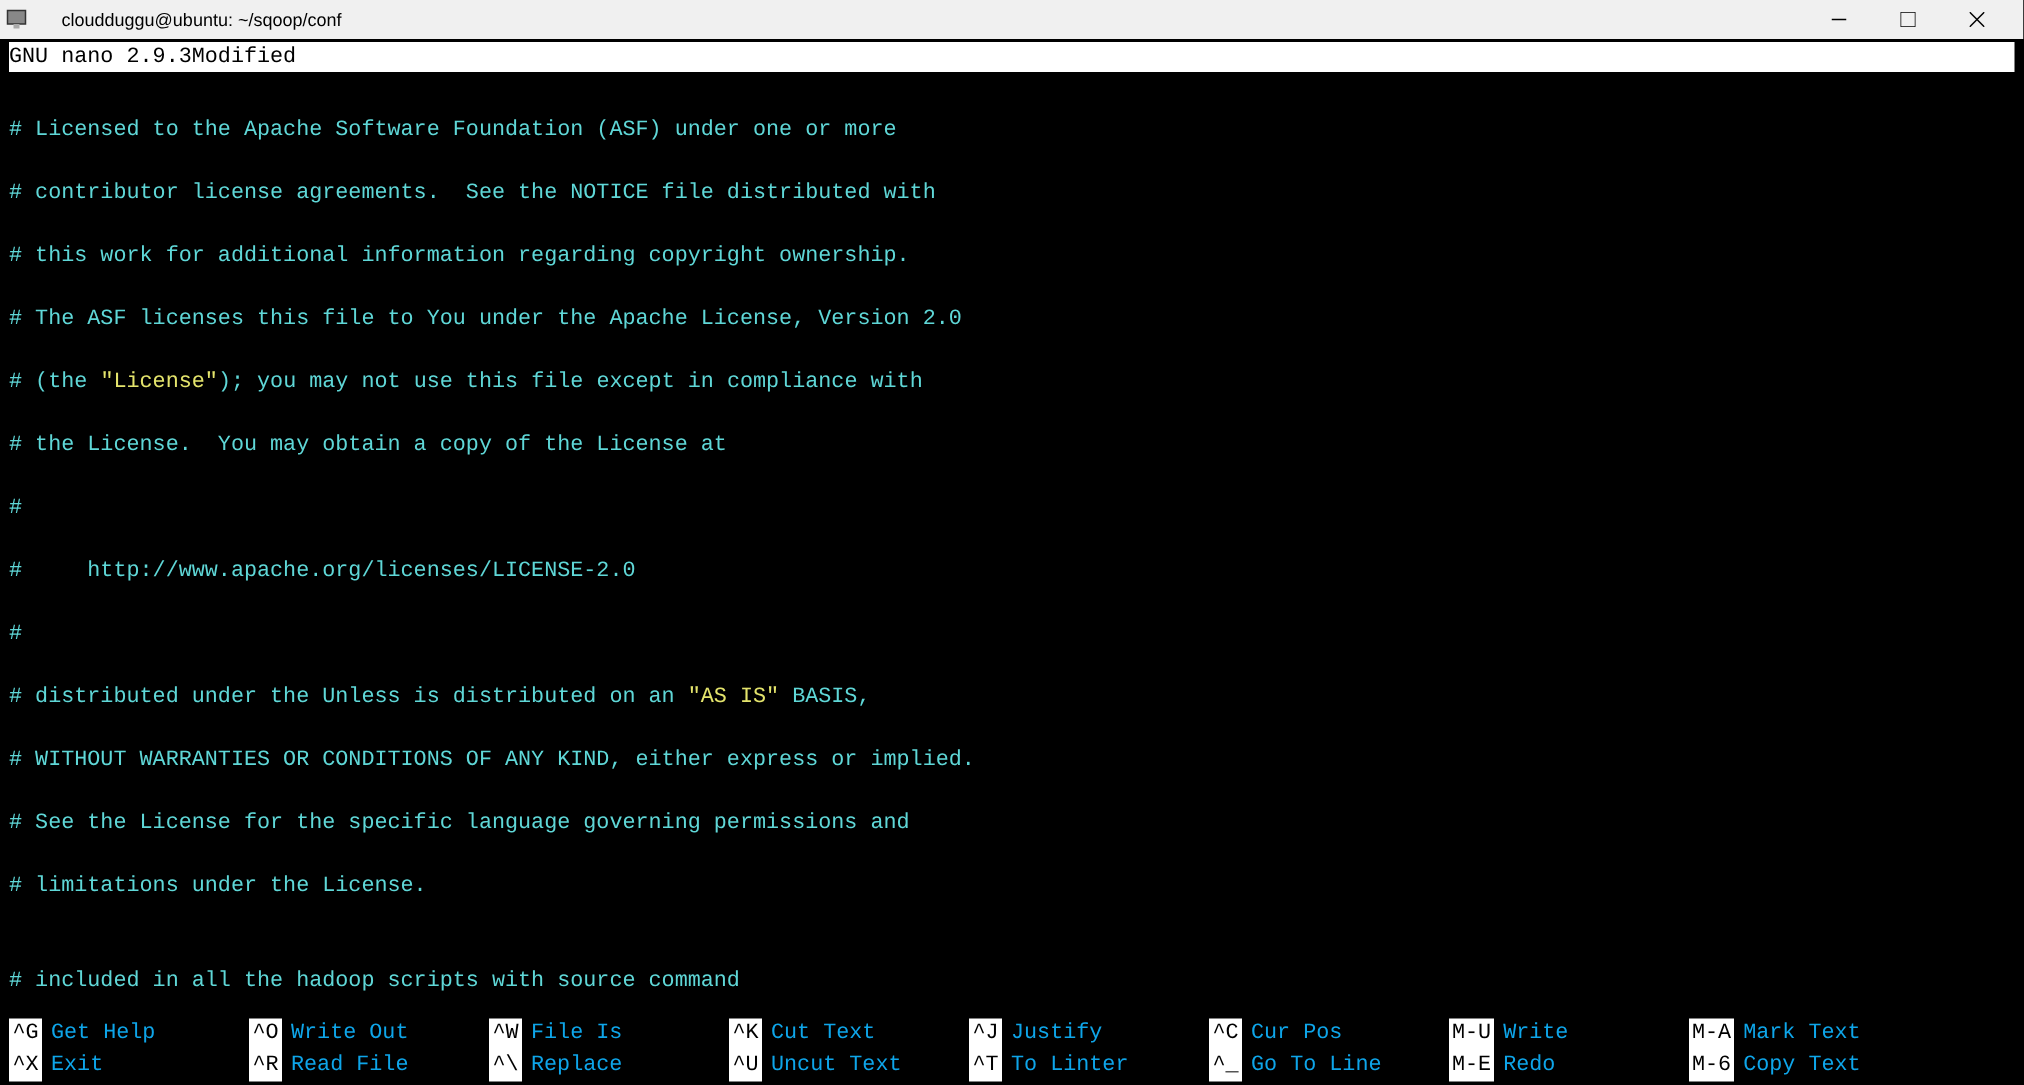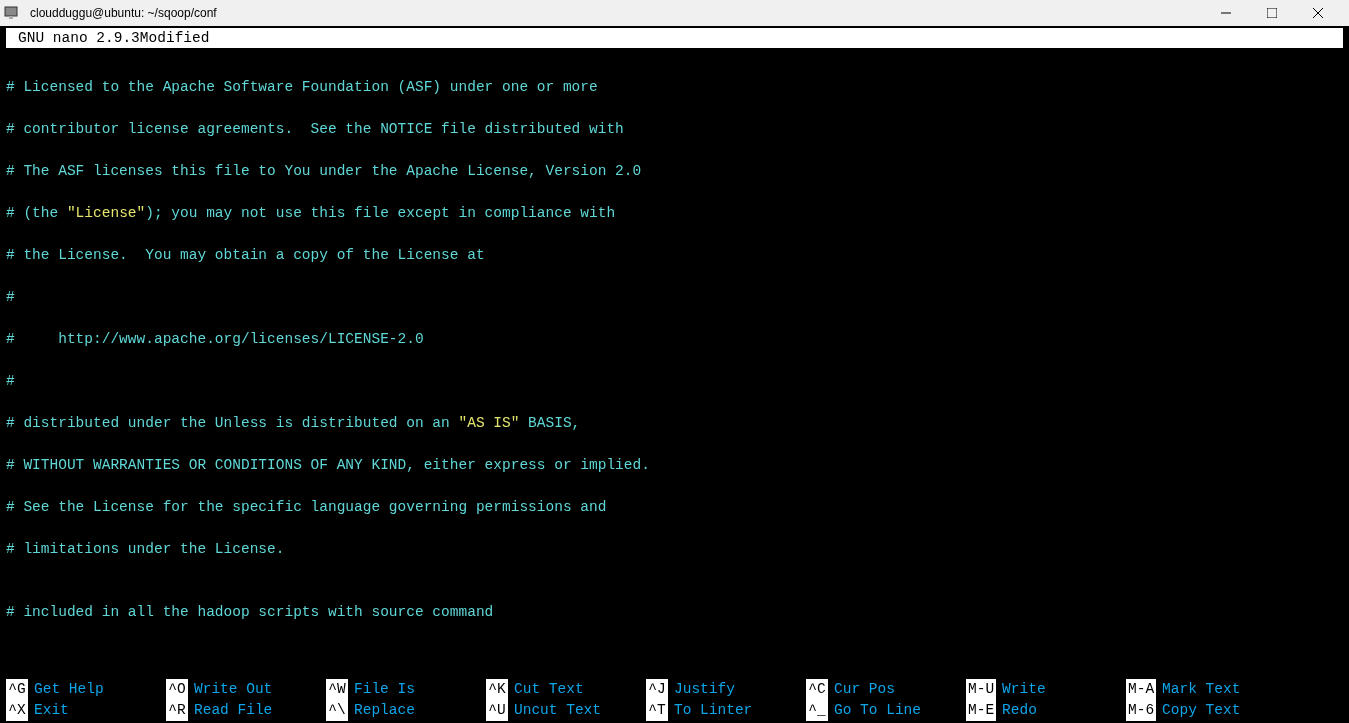--- a/index.html
+++ b/index.html
@@ -17,40 +17,40 @@
   background: #f0f0f0;
   color: #000;
   height: 26px;
   display: flex;
   align-items: center;
   justify-content: space-between;
   padding: 0 8px 0 4px;
   font-family: "Segoe UI", Tahoma, sans-serif;
   font-size: 12px;
 }
-.titlebar-left { display: flex; align-items: center; gap: 12px; }
+.titlebar-left { display: flex; align-items: center; gap: 23px; }
 .titlebar-icon {
   width: 14px; height: 14px;
   display: inline-flex; align-items: center; justify-content: center;
 }
 .titlebar-controls { display: flex; gap: 0; }
 .win-btn {
   width: 46px; height: 26px;
   display: flex; align-items: center; justify-content: center;
   color: #000;
 }
 .win-btn svg { stroke: #000; }
 .statusbar {
   background: #fff;
   color: #000;
   height: 20px;
   display: flex;
   align-items: flex-start;
   margin: 2px 6px 2px 6px;
-  padding: 0 12px;
+  padding: 0 0;
 }
 .statusbar .left { flex: 0 0 auto; }
 .statusbar .center { flex: 1; text-align: center; }
 .statusbar .right { flex: 0 0 auto; }
 .editor { padding: 6px 2px 0 6px; white-space: pre; }
 .comment { color: #5fd7d7; }
 .string { color: #e4e46c; }
 .bottom-menu {
   position: absolute;
   bottom: 0;
@@ -104,20 +104,21 @@
 </div>
 
 <div class="statusbar">
   <span class="left">  GNU nano 2.9.3</span>
   <span class="right">Modified </span>
 </div>
 
 <div class="editor">
 <div><span class="comment"># Licensed to the Apache Software Foundation (ASF) under one or more</span></div>
 <div><span class="comment"># contributor license agreements.  See the NOTICE file distributed with</span></div>
+<div><span class="comment"># this work for additional information regarding copyright ownership.</span></div>
 <div><span class="comment"># The ASF licenses this file to You under the Apache License, Version 2.0</span></div>
 <div><span class="comment"># (the </span><span class="string">"License"</span><span class="comment">); you may not use this file except in compliance with</span></div>
 <div><span class="comment"># the License.  You may obtain a copy of the License at</span></div>
 <div><span class="comment">#</span></div>
 <div><span class="comment">#     http://www.apache.org/licenses/LICENSE-2.0</span></div>
 <div><span class="comment">#</span></div>
 <div><span class="comment"># distributed under the Unless is distributed on an </span><span class="string">"AS IS"</span><span class="comment"> BASIS,</span></div>
 <div><span class="comment"># WITHOUT WARRANTIES OR CONDITIONS OF ANY KIND, either express or implied.</span></div>
 <div><span class="comment"># See the License for the specific language governing permissions and</span></div>
 <div><span class="comment"># limitations under the License.</span></div>

